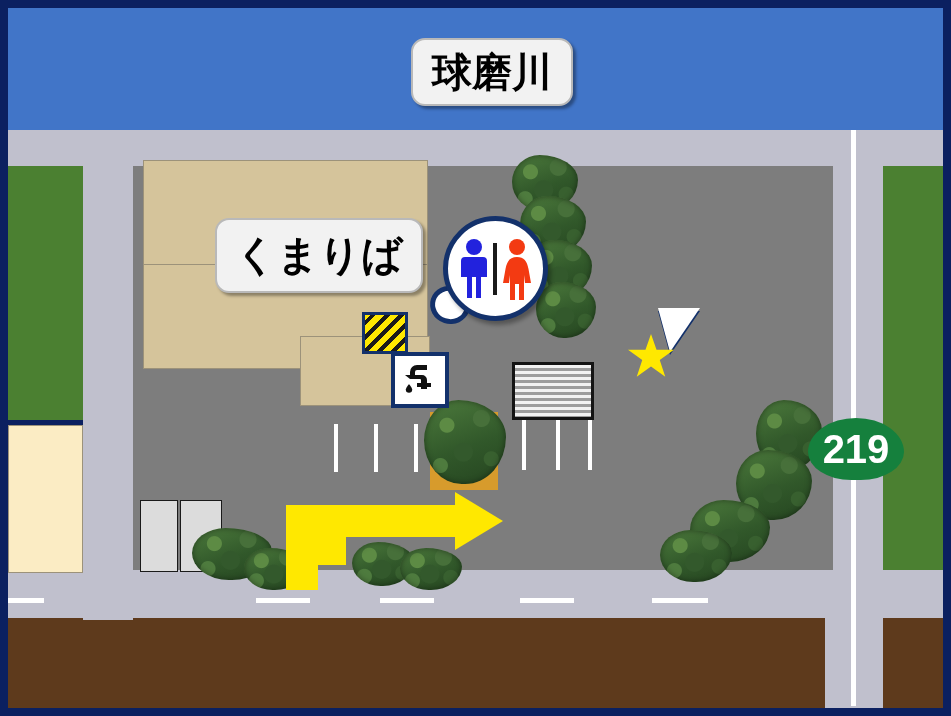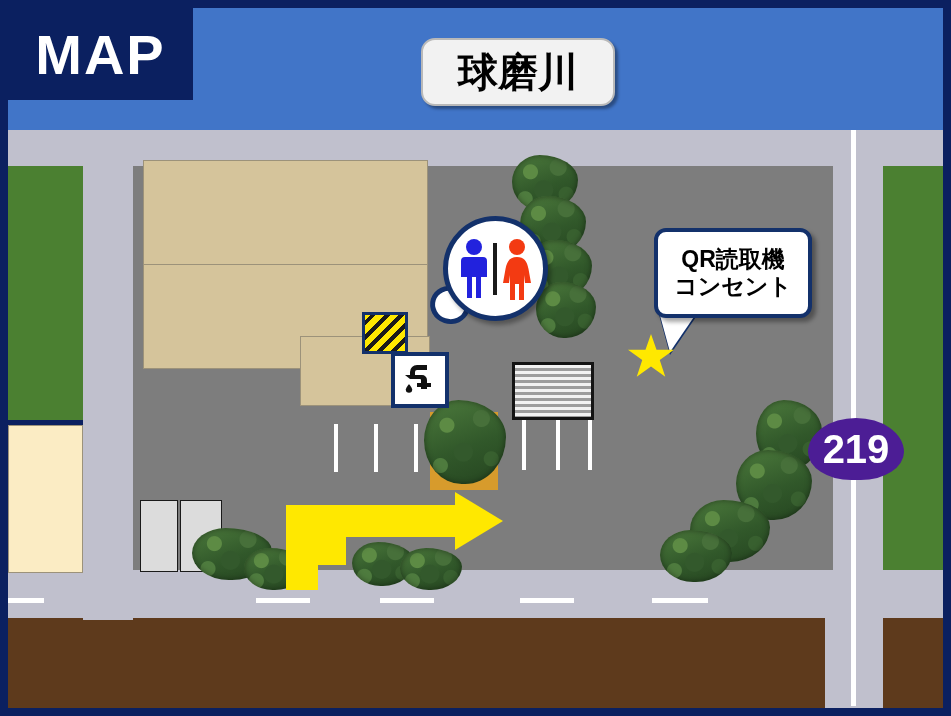--- a/index.html
+++ b/index.html
@@ -122,21 +122,21 @@
   .pill {
     position: absolute;
     background: #f2f2f2;
     border: 2px solid #b9b9b9;
     border-radius: 14px;
     display: flex; align-items: center; justify-content: center;
     box-shadow: 3px 3px 3px rgba(0,0,0,.35);
     color: #000;
     font-weight: 700;
   }
-  .pill-river  { left: 421px; top: 38px;  width: 194px; height: 68px; font-size: 40px; }
+  .pill-river  { left: 411px; top: 38px;  width: 162px; height: 68px; font-size: 40px; }
   .pill-kuma   { left: 215px; top: 218px; width: 208px; height: 75px; font-size: 41px; }
 
   
   .bubble-wc {
     left: 443px; top: 216px; width: 105px; height: 105px;
     background: #ffffff; border: 5px solid #13316b; border-radius: 50%;
     display: flex; align-items: center; justify-content: center; gap: 4px;
     box-shadow: 3px 4px 4px rgba(0,0,0,.32);
     z-index: 7;
   }
@@ -197,21 +197,21 @@
   
   .sign-faucet {
     left: 391px; top: 352px; width: 58px; height: 56px;
     background: #ffffff; border: 4px solid #13316b;
     display: flex; align-items: center; justify-content: center;
     z-index: 6;
   }
 
   
   .shield {
-    background: #4c1d95;
+    background: #15803d;
     border-radius: 50% 50% 45% 45% / 55% 55% 45% 45%;
     display: flex; align-items: center; justify-content: center;
     color: #ffffff; font-weight: 700;
     z-index: 9;
   }
   .shield-219 { left: 808px; top: 418px; width: 96px; height: 62px; font-size: 40px; }
   .shield-15  { left: 64px;  top: 578px; width: 92px; height: 56px; font-size: 38px; }
 
   
   .frame {
@@ -301,34 +301,30 @@
       <path d="M6 19 h18 a4 4 0 0 1 4 4 v16 h-6 v21 h-5 v-21 h-4 v21 h-5 v-21 h-6 v-16 a4 4 0 0 1 4 -4 z" fill="#2222dd"></path>
     </svg>
     <div class="wc-divider"></div>
     <svg width="32" height="62" viewBox="0 0 32 62">
       <circle cx="16" cy="9" r="8" fill="#f33a12"></circle>
       <path d="M16 19 c-7 0 -10 4 -11.5 12 l-2.5 14 h6 l1 -8 v25 h5 v-16 h4 v16 h5 v-25 l1 8 h6 l-2.5 -14 C26 23 23 19 16 19 z" fill="#f33a12"></path>
     </svg>
   </div>
 
   <div class="layer callout-qr-tail"></div>
-  <div class="layer callout-qr">
-    <div>QR読取機</div>
-    <div>コンセント</div>
-  </div>
 
   <div class="layer star"></div>
 
 
   <div class="pill pill-river">
     <span>球磨川</span>
   </div>
+  <div class="pill pill-kuma">
+    <span>くまりば</span>
+  </div>
 
   <div class="layer shield shield-219">
     <span>219</span>
   </div>
 
-  <div class="layer map-badge">
-    <span>MAP</span>
-  </div>
 
   <div class="layer frame"></div>
 </div>
 
 </body></html>

